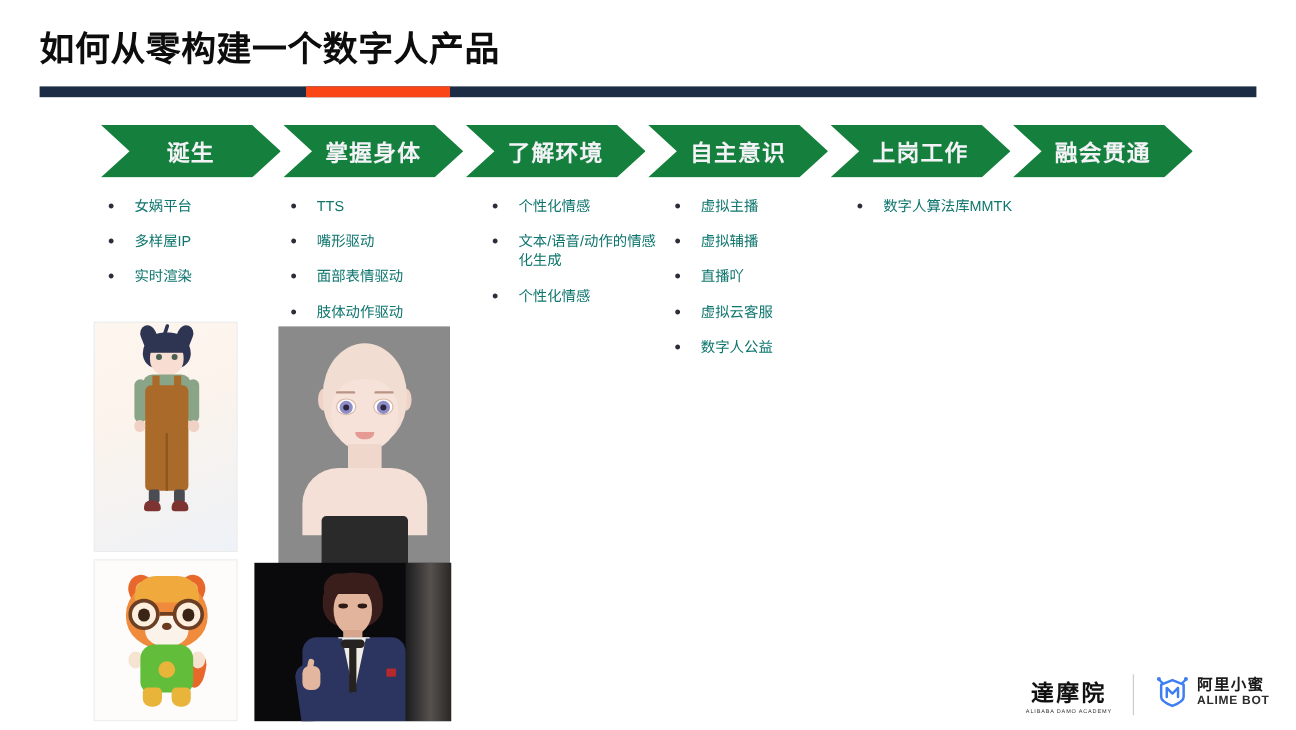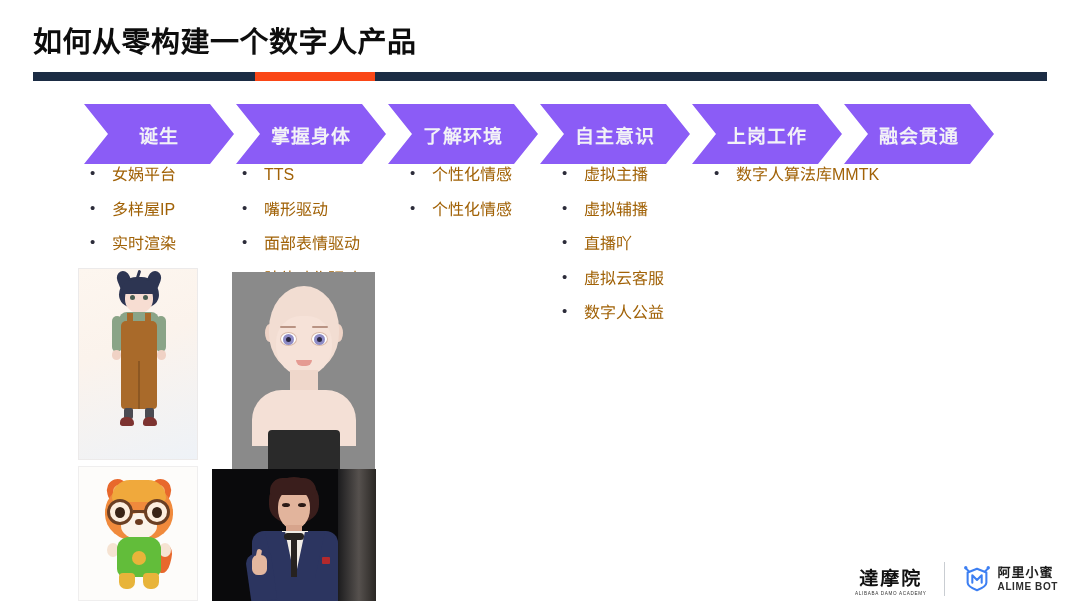--- a/index.html
+++ b/index.html
@@ -42,38 +42,38 @@
     font-size:27px; font-weight:bold; font-style:italic;
     letter-spacing:-0.5px;
     background:linear-gradient(100deg,#f7941e 0%,#fbb040 45%,#ffd24d 100%);
     -webkit-background-clip:text; background-clip:text; color:transparent;
     font-family:"DejaVu Sans",sans-serif;
   }
 
   
   .chevron-row{ position:absolute; left:84px; top:104px; display:flex; }
   .chevron{
-    position:relative; width:150px; height:60px;
-    background:#8b5cf6;
+    position:relative; width:150px; height:44px;
+    background:#15803d;
     display:flex; align-items:center; justify-content:center;
     color:#f2f2f7; font-size:19px; font-weight:bold; letter-spacing:1px;
     clip-path:polygon(0 0, 126px 0, 150px 50%, 126px 100%, 0 100%, 24px 50%);
     margin-right:2px;
   }
   .chevron:first-child{
     clip-path:polygon(0 0, 126px 0, 150px 50%, 126px 100%, 0 100%, 24px 50%);
   }
 
   
   .columns{ position:absolute; left:84px; top:164px; display:flex; }
   .col{ position:relative; }
   .col ul{ list-style:none; }
   .col li{
     position:relative; padding-left:28px; margin-bottom:13px;
-    font-size:16px; color:#a16207; line-height:1.35;
+    font-size:12px; color:#0f766e; line-height:1.35;
   }
   .col li::before{
     content:"•"; position:absolute; left:6px; top:-1px;
     color:#2c2c3a; font-size:15px;
   }
   .w150{ width:152px; }
   .w168{ width:168px; }
   .w150b{ width:152px; }
   .w230{ width:230px; }
 
@@ -229,21 +229,21 @@
   .ac-hand{ position:absolute; left:40px; top:86px; width:15px; height:20px;
     background:#e3b79f; border-radius:6px; }
   .ac-finger{ position:absolute; left:44px; top:80px; width:5px; height:13px;
     background:#e3b79f; border-radius:3px; transform:rotate(12deg); }
   .ac-pin{ position:absolute; left:110px; top:88px; width:8px; height:7px;
     background:#b3292c; border-radius:1px; }
 
   
   .footer-logos{
     position:absolute; right:22px; bottom:12px;
-    display:flex; align-items:center; gap:17px;
+    display:flex; align-items:flex-start; gap:17px;
   }
   .damo{ display:flex; flex-direction:column; align-items:center; }
   .damo-cn{ font-size:19px; font-weight:bold; color:#111; letter-spacing:2px;
             font-family:"DejaVu Serif",serif; }
   .damo-en{ font-size:4.6px; color:#333; letter-spacing:0.7px; margin-top:1px;
             white-space:nowrap; }
   .divider-v{ width:1px; height:34px; background:#c9cdd2; }
   .alime{ display:flex; align-items:center; gap:6px; }
   .alime-cn{ font-size:13px; font-weight:bold; color:#1a1a1a; letter-spacing:1px; }
   .alime-en{ font-size:10px; font-weight:bold; color:#2c2c2c; letter-spacing:0.6px; }
@@ -298,20 +298,21 @@
         <li>嘴形驱动</li>
         <li>面部表情驱动</li>
         <li>肢体动作驱动</li>
       </ul>
     </div>
 
 
     <div class="col w150b">
       <ul>
         <li>个性化情感</li>
+        <li>文本/语音/动作的情感化生成</li>
         <li>个性化情感</li>
       </ul>
     </div>
 
     <div class="col w150b">
       <ul>
         <li>虚拟主播</li>
         <li>虚拟辅播</li>
         <li>直播吖</li>
         <li>虚拟云客服</li>

